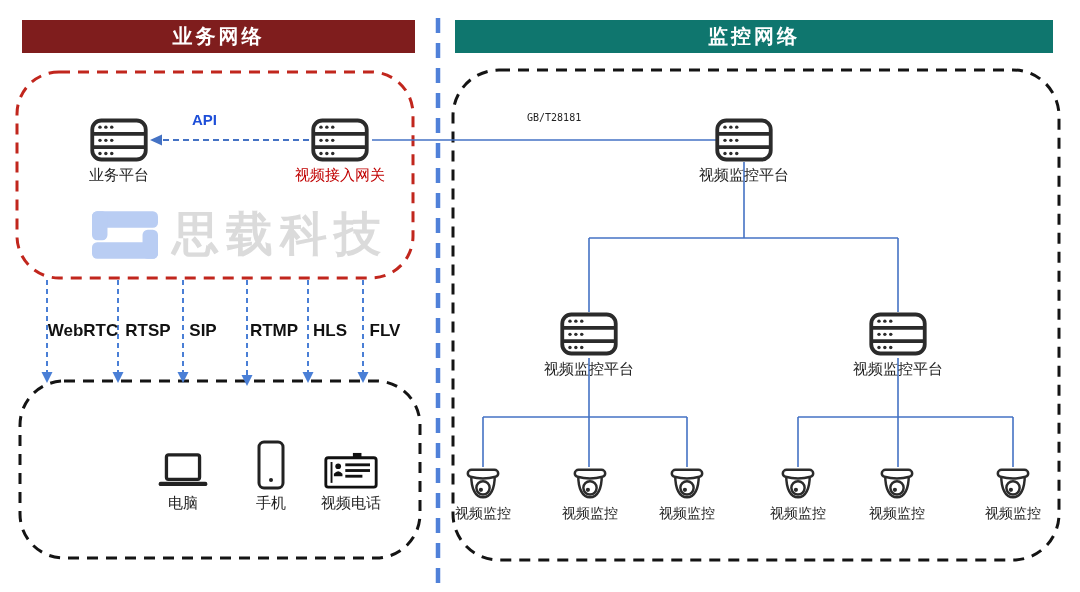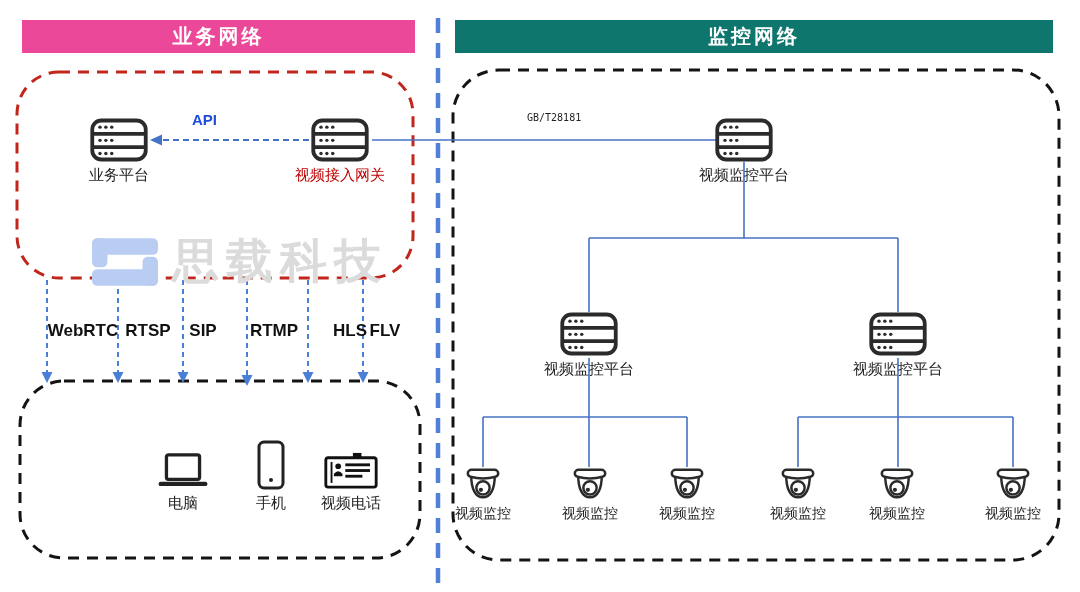--- a/index.html
+++ b/index.html
@@ -5,31 +5,31 @@
   html,body{margin:0;padding:0;background:#ffffff;}
   .canvas{
     position:relative;width:1080px;height:592px;background:#ffffff;overflow:hidden;
     font-family:"Liberation Sans","DejaVu Sans",sans-serif;color:#1f1f1f;
   }
   .wires{position:absolute;left:0;top:0;width:1080px;height:592px;}
   .hdr{
     position:absolute;height:33px;display:flex;align-items:center;justify-content:center;
     color:#ffffff;font-weight:bold;font-size:20px;letter-spacing:3px;
   }
-  .hdr.business{left:22px;top:20px;width:393px;background:#ec4899;}
+  .hdr.business{left:22px;top:20px;width:393px;background:#7f1d1d;}
   .hdr.monitoring{left:455px;top:20px;width:598px;background:#0f766e;}
   .node{position:absolute;display:flex;flex-direction:column;align-items:center;}
   .nlabel{margin-top:5px;font-size:15px;color:#1f1f1f;white-space:nowrap;line-height:1.1;}
   .nlabel.red{color:#C00000;}
   .cam-label{margin-top:4px;font-size:14px;color:#1f1f1f;white-space:nowrap;text-align:center;}
   .edge-label{position:absolute;white-space:nowrap;}
   .edge-label.api{left:192px;top:111px;font-size:15px;font-weight:bold;color:#1d4ed8;}
   .edge-label.gbt{left:527px;top:112px;font-size:10px;color:#222;font-family:"DejaVu Sans Mono",monospace;}
   .proto{position:absolute;top:321px;width:84px;text-align:center;font-size:17px;font-weight:bold;color:#111;}
-  .watermark{position:absolute;left:92px;top:203px;display:flex;align-items:center;gap:14px;margin-top:27px;}
+  .watermark{position:absolute;left:92px;top:203px;display:flex;align-items:center;gap:14px;}
   .watermark .wm-text{font-size:47px;font-weight:bold;color:#DBDBDB;letter-spacing:7px;white-space:nowrap;}
 </style>
 </head>
 <body>
 
 <div class="canvas">
 
   <svg class="wires" viewBox="0 0 1080 592">
 
     <rect x="17" y="72" width="396" height="206" rx="42" fill="none" stroke="#C1261D" stroke-width="3" stroke-dasharray="11 8"></rect>
@@ -141,21 +141,21 @@
           <circle cx="24" cy="39" r="1.9"></circle>
       </g>
     </svg>
     <div class="nlabel red">视频接入网关</div>
   </div>
 
   <span class="proto" style="left:41px;">WebRTC</span>
   <span class="proto" style="left:106px;">RTSP</span>
   <span class="proto" style="left:161px;">SIP</span>
   <span class="proto" style="left:232px;">RTMP</span>
-  <span class="proto" style="left:288px;margin-left:20px;">HLS</span>
+  <span class="proto" style="left:288px;">HLS</span>
   <span class="proto" style="left:343px;">FLV</span>
 
 
   <div class="node" style="left:138px;top:453px;width:90px;">
     <svg width="54" height="37" viewBox="0 0 54 38">
       <rect x="10" y="2" width="34" height="25" rx="2" fill="#fff" stroke="#222" stroke-width="3.4"></rect>
       <rect x="2" y="29.5" width="50" height="4.5" rx="2" fill="#222"></rect>
     </svg>
     <div class="nlabel">电脑</div>
   </div>

